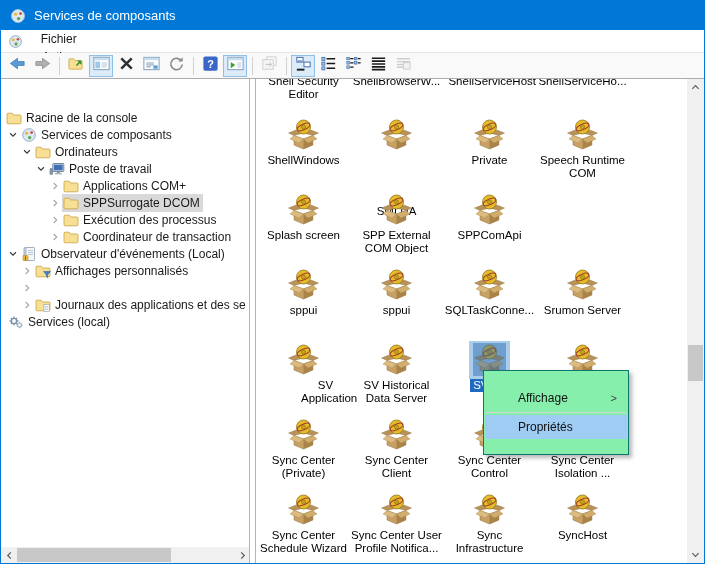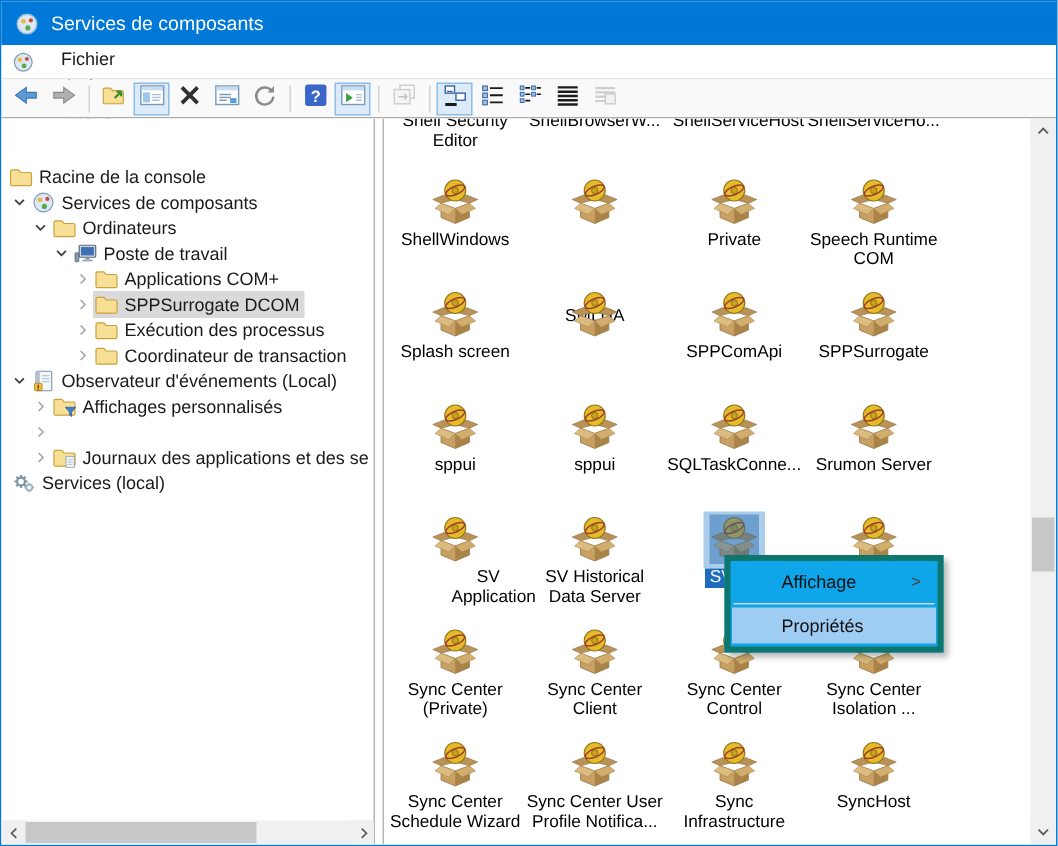--- a/index.html
+++ b/index.html
@@ -56,22 +56,22 @@
   .v-scrollbar{position:absolute;right:0;top:0;bottom:0;width:17px;background:#f0f0f0;}
   .h-scrollbar{position:absolute;left:0;bottom:0;width:249px;height:16px;background:#f0f0f0;}
   .sb-btn{position:absolute;display:flex;align-items:center;justify-content:center;background:#f0f0f0;}
   .v-scrollbar .sb-btn{width:17px;height:17px;left:0;}
   .h-scrollbar .sb-btn{width:16px;height:16px;top:0;}
   .sb-btn svg{width:9px;height:9px;}
   .v-thumb{position:absolute;left:1px;width:15px;height:36px;top:266px;background:#c8c8c8;}
   .h-thumb{position:absolute;top:1px;height:14px;left:16px;width:154px;background:#c8c8c8;}
 
   
-  .context-menu{position:absolute;left:482px;top:369px;width:146px;background:#0ea5e9;border:4px solid #0f766e;
-    box-shadow:3px 3px 4px rgba(0,0,0,.28);padding:2px 0;z-index:20;}
+  .context-menu{position:absolute;left:482px;top:369px;width:146px;background:#86efac;border:1px solid #0f766e;
+    box-shadow:3px 3px 4px rgba(0,0,0,.28);padding:15px 0;z-index:20;}
   .ctx-item{position:relative;height:24px;line-height:24px;font-size:12px;color:#111;padding-left:33px;margin:0 1px;}
   .ctx-item.hl{background:var(--menu-hl,#9fccf3);}
   .ctx-arrow{position:absolute;right:10px;top:0;font-size:11px;color:#444;}
   .ctx-sep{height:1px;background:#d4d4d4;margin:2px 2px;}
 </style>
 </head>
 <body>
 
 <div class="window">
   <div class="titlebar">
@@ -555,51 +555,39 @@
               <polygon points="7,17.5 1.5,15 9,12 16.5,15" fill="#b89258" stroke="#8f6f3d" stroke-width="0.4"></polygon>
               <polygon points="26,17.5 31.5,15 24,12 16.5,15" fill="#b89258" stroke="#8f6f3d" stroke-width="0.4"></polygon>
               <circle cx="16.5" cy="9" r="7" fill="#e3bc2a" stroke="#96761a" stroke-width="0.8"></circle>
               <ellipse cx="16.5" cy="9" rx="6.8" ry="2.7" fill="none" stroke="#a33b2e" stroke-width="1" transform="rotate(-24 16.5 9)"></ellipse>
               <circle cx="16.5" cy="9" r="2.1" fill="#c8a21f" stroke="#8a6a12" stroke-width="0.6"></circle>
               <polygon points="7,17.5 16.5,21 25.9,17.5 25.9,27 16.5,31 7,27" fill="#c8a064" stroke="#8f6f3d" stroke-width="0.5"></polygon>
               <polygon points="16.5,21 25.9,17.5 25.9,27 16.5,31" fill="#aa8348"></polygon>
               <polygon points="7,17.5 16.5,21 12,25 3,21" fill="#dcbb80" stroke="#a98a52" stroke-width="0.4"></polygon>
               <polygon points="25.9,17.5 16.5,21 21,25 30,21" fill="#d2ae6e" stroke="#a98a52" stroke-width="0.4"></polygon>
             </svg></div>
+          <div class="cell-label" style="top: 36px;">
+            <div>SPP External</div>
+            <div>COM Object</div>
+          </div>
         </div>
         <div class="cell" style="left: 186px; top: 114px; height: 75px;">
           <div class="dcom-icon"><svg viewBox="0 0 33 33">
               <polygon points="7,17.5 1.5,15 9,12 16.5,15" fill="#b89258" stroke="#8f6f3d" stroke-width="0.4"></polygon>
               <polygon points="26,17.5 31.5,15 24,12 16.5,15" fill="#b89258" stroke="#8f6f3d" stroke-width="0.4"></polygon>
               <circle cx="16.5" cy="9" r="7" fill="#e3bc2a" stroke="#96761a" stroke-width="0.8"></circle>
               <ellipse cx="16.5" cy="9" rx="6.8" ry="2.7" fill="none" stroke="#a33b2e" stroke-width="1" transform="rotate(-24 16.5 9)"></ellipse>
               <circle cx="16.5" cy="9" r="2.1" fill="#c8a21f" stroke="#8a6a12" stroke-width="0.6"></circle>
               <polygon points="7,17.5 16.5,21 25.9,17.5 25.9,27 16.5,31 7,27" fill="#c8a064" stroke="#8f6f3d" stroke-width="0.5"></polygon>
               <polygon points="16.5,21 25.9,17.5 25.9,27 16.5,31" fill="#aa8348"></polygon>
               <polygon points="7,17.5 16.5,21 12,25 3,21" fill="#dcbb80" stroke="#a98a52" stroke-width="0.4"></polygon>
               <polygon points="25.9,17.5 16.5,21 21,25 30,21" fill="#d2ae6e" stroke="#a98a52" stroke-width="0.4"></polygon>
             </svg></div>
           <div class="cell-label" style="top: 36px;">
             <div>SPPComApi</div>
-          </div>
-        </div>
-        <div class="cell" style="left: 279px; top: 114px; height: 75px;">
-          <div class="dcom-icon"><svg viewBox="0 0 33 33">
-              <polygon points="7,17.5 1.5,15 9,12 16.5,15" fill="#b89258" stroke="#8f6f3d" stroke-width="0.4"></polygon>
-              <polygon points="26,17.5 31.5,15 24,12 16.5,15" fill="#b89258" stroke="#8f6f3d" stroke-width="0.4"></polygon>
-              <circle cx="16.5" cy="9" r="7" fill="#e3bc2a" stroke="#96761a" stroke-width="0.8"></circle>
-              <ellipse cx="16.5" cy="9" rx="6.8" ry="2.7" fill="none" stroke="#a33b2e" stroke-width="1" transform="rotate(-24 16.5 9)"></ellipse>
-              <circle cx="16.5" cy="9" r="2.1" fill="#c8a21f" stroke="#8a6a12" stroke-width="0.6"></circle>
-              <polygon points="7,17.5 16.5,21 25.9,17.5 25.9,27 16.5,31 7,27" fill="#c8a064" stroke="#8f6f3d" stroke-width="0.5"></polygon>
-              <polygon points="16.5,21 25.9,17.5 25.9,27 16.5,31" fill="#aa8348"></polygon>
-              <polygon points="7,17.5 16.5,21 12,25 3,21" fill="#dcbb80" stroke="#a98a52" stroke-width="0.4"></polygon>
-              <polygon points="25.9,17.5 16.5,21 21,25 30,21" fill="#d2ae6e" stroke="#a98a52" stroke-width="0.4"></polygon>
-            </svg></div>
-          <div class="cell-label" style="top: 36px;">
-            <div>SPPSurrogate</div>
           </div>
         </div>
         <div class="cell" style="left: 0px; top: 189px; height: 75px;">
           <div class="dcom-icon"><svg viewBox="0 0 33 33">
               <polygon points="7,17.5 1.5,15 9,12 16.5,15" fill="#b89258" stroke="#8f6f3d" stroke-width="0.4"></polygon>
               <polygon points="26,17.5 31.5,15 24,12 16.5,15" fill="#b89258" stroke="#8f6f3d" stroke-width="0.4"></polygon>
               <circle cx="16.5" cy="9" r="7" fill="#e3bc2a" stroke="#96761a" stroke-width="0.8"></circle>
               <ellipse cx="16.5" cy="9" rx="6.8" ry="2.7" fill="none" stroke="#a33b2e" stroke-width="1" transform="rotate(-24 16.5 9)"></ellipse>
               <circle cx="16.5" cy="9" r="2.1" fill="#c8a21f" stroke="#8a6a12" stroke-width="0.6"></circle>
               <polygon points="7,17.5 16.5,21 25.9,17.5 25.9,27 16.5,31 7,27" fill="#c8a064" stroke="#8f6f3d" stroke-width="0.5"></polygon>

